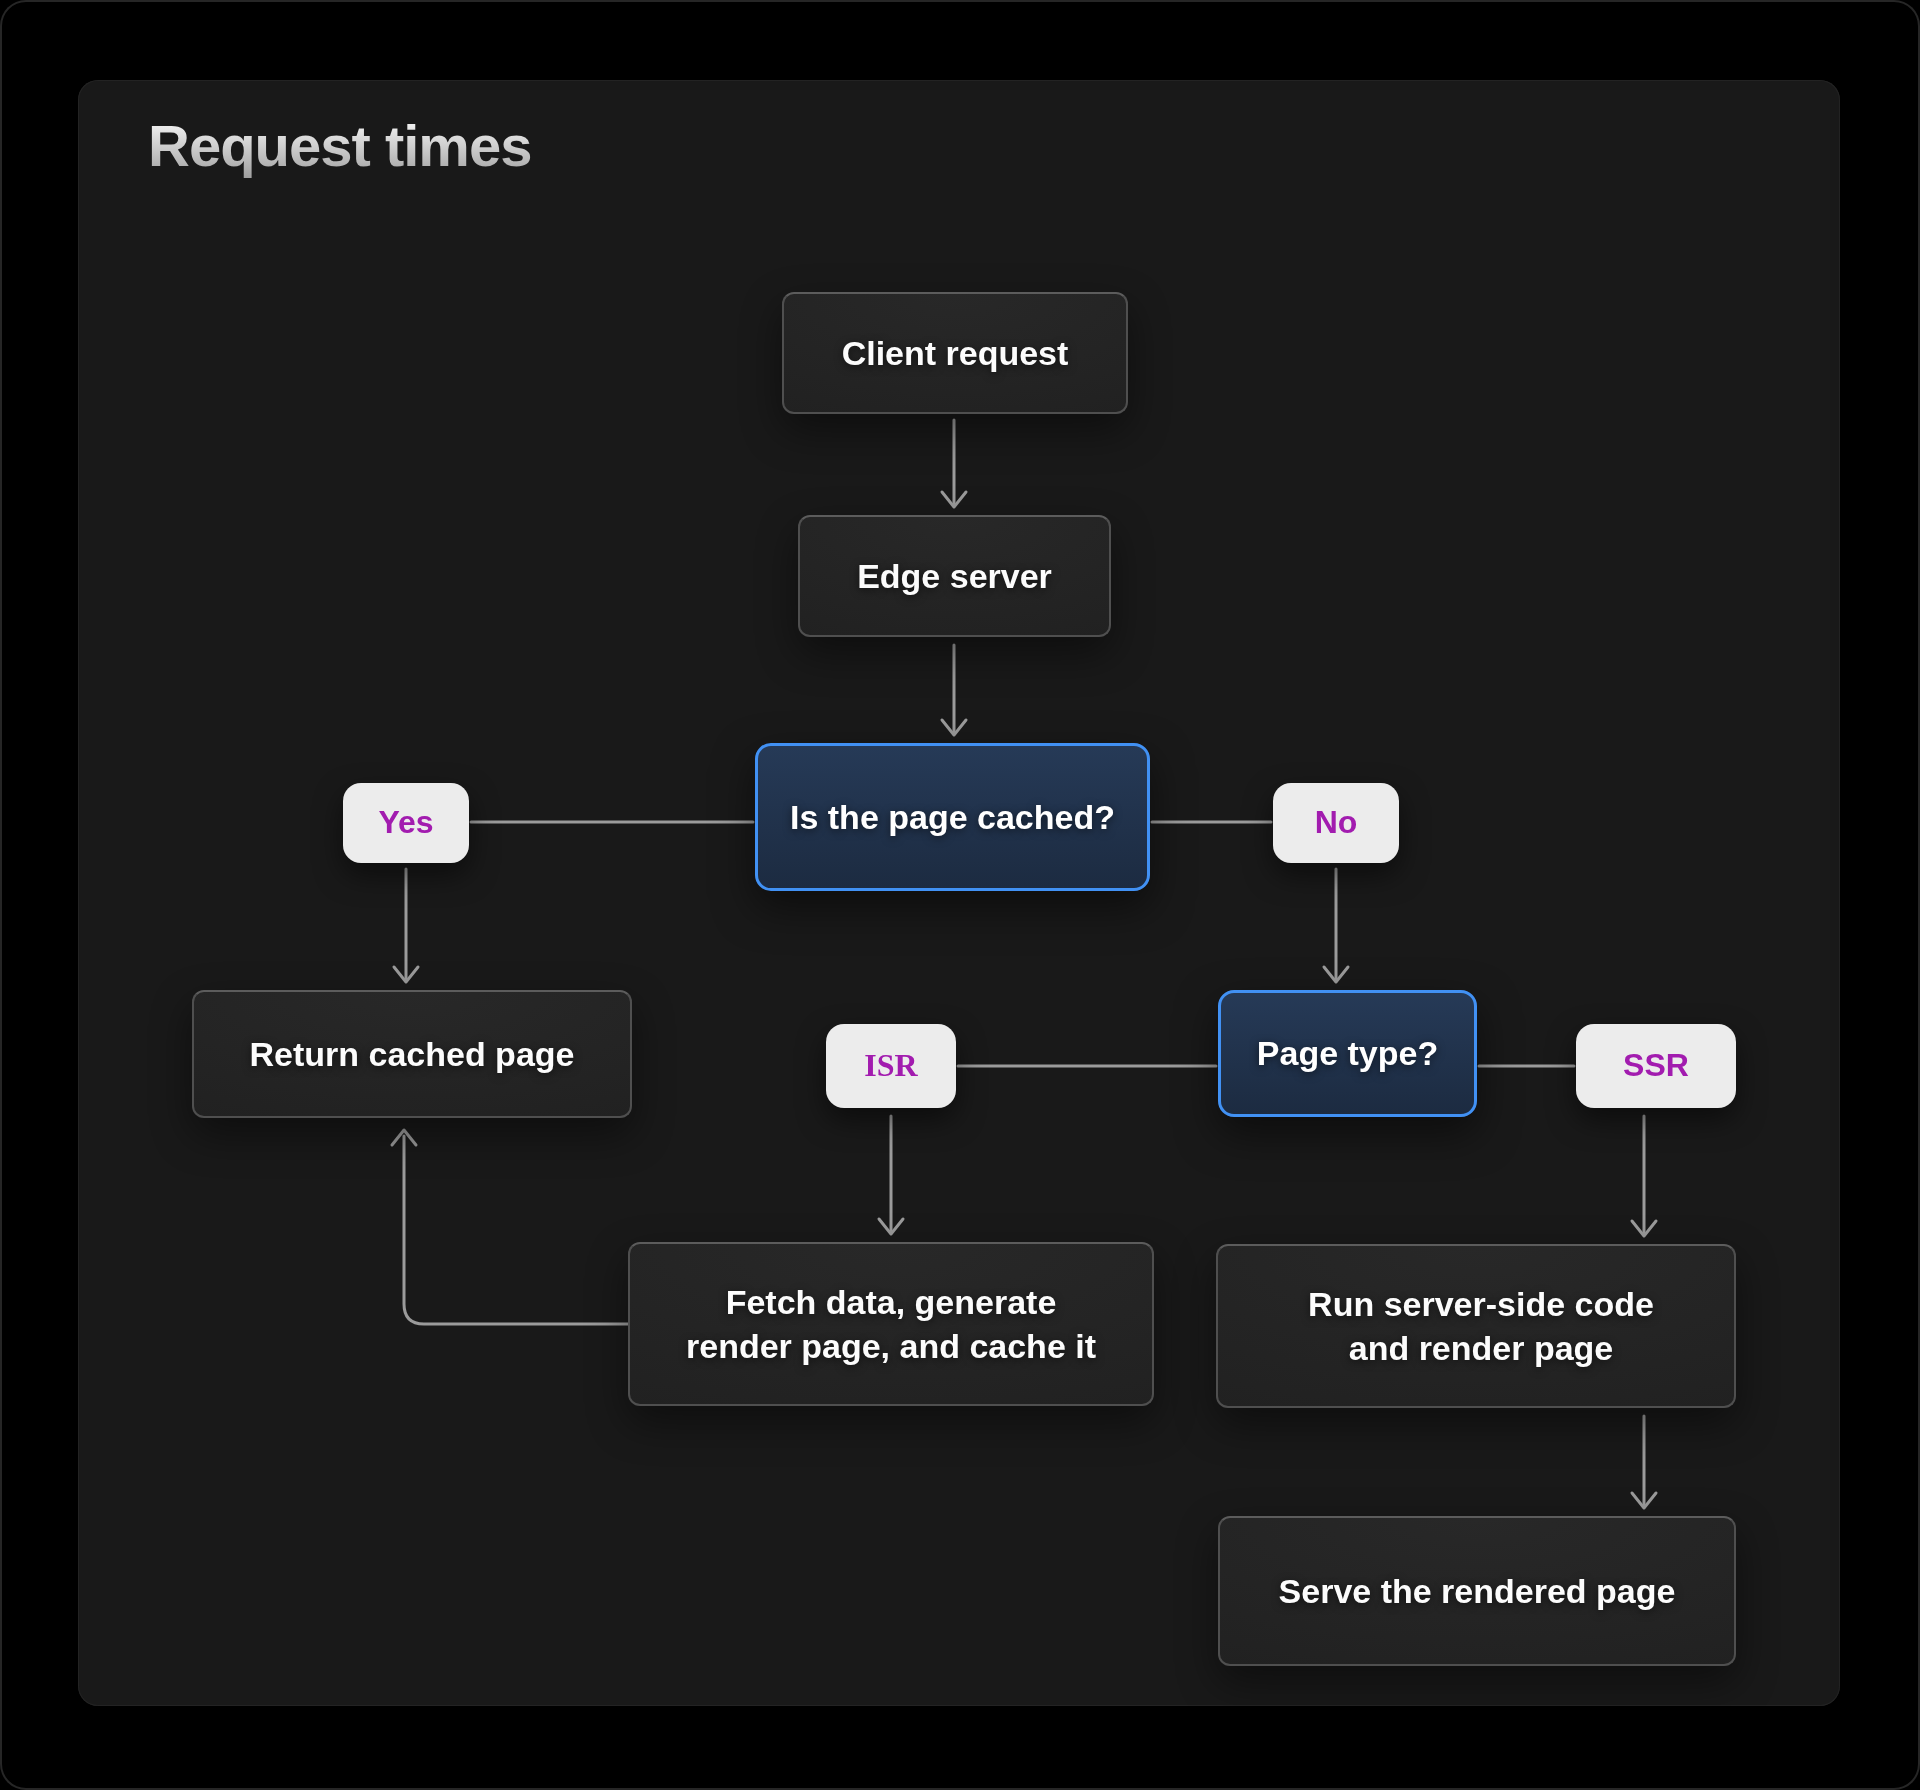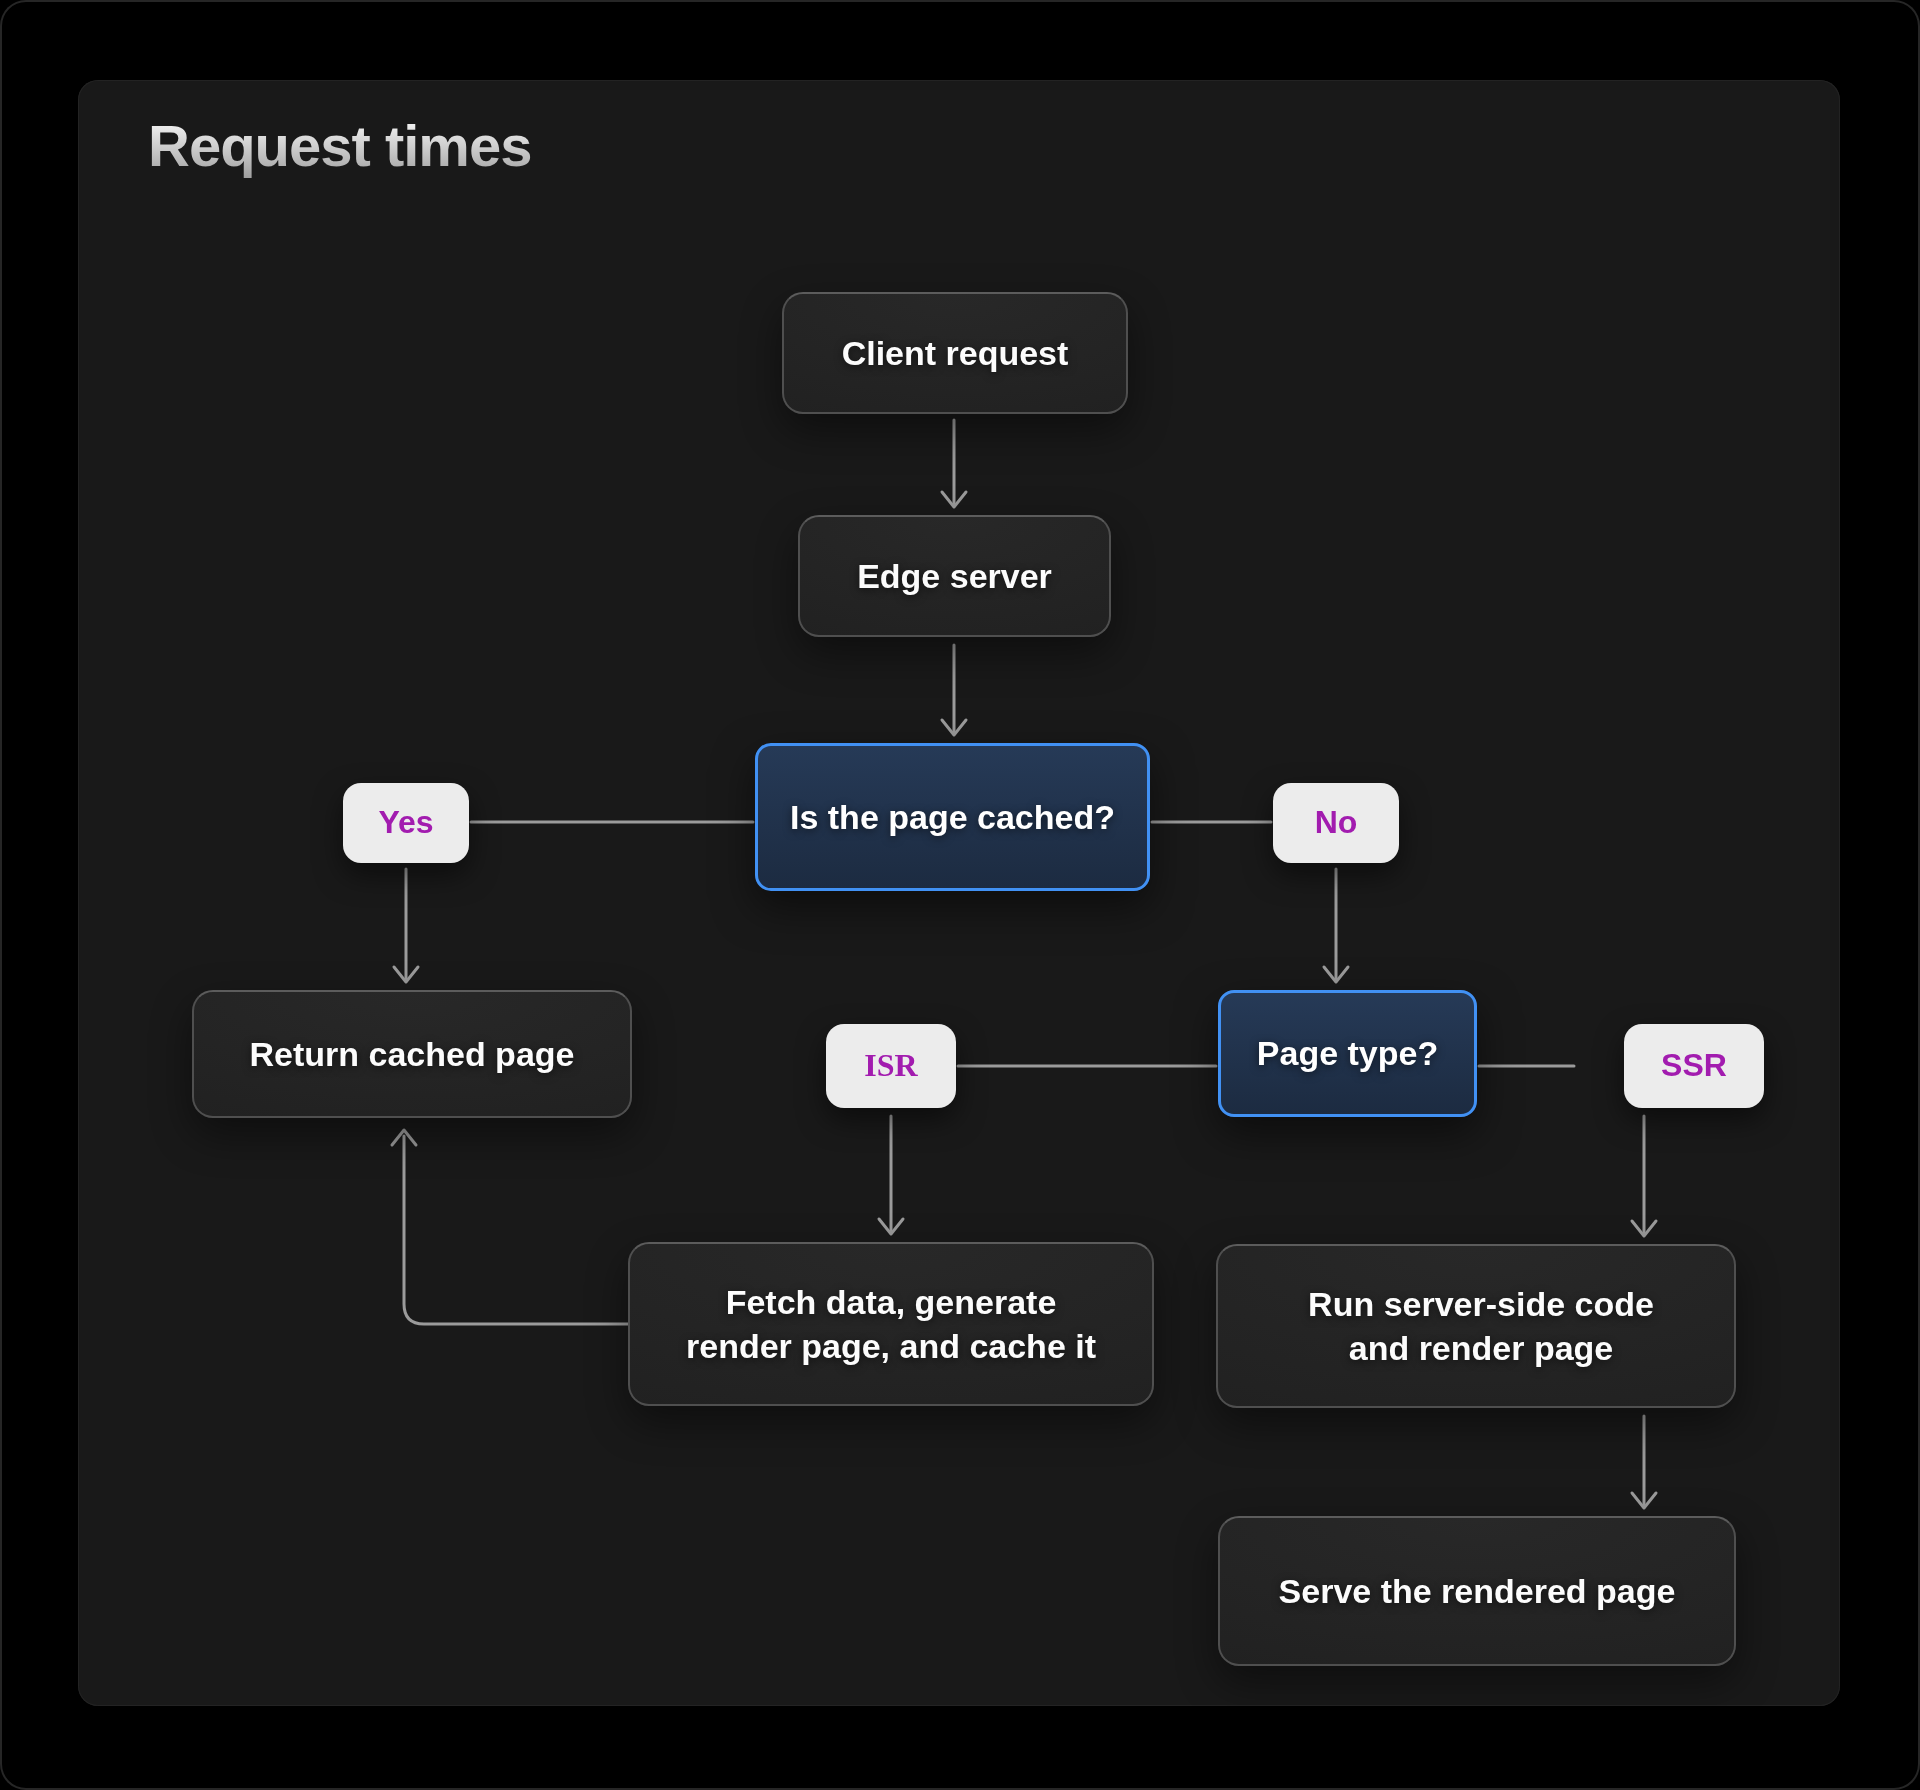--- a/index.html
+++ b/index.html
@@ -49,21 +49,21 @@
     text-align:center;
     font-weight:700;
     white-space:pre-line;
     line-height:1.3;
     box-sizing:border-box;
   }
   .node-dark{
     background:radial-gradient(130% 150% at 50% 0%,#282828 0%,#1f1f1f 100%);
     border:2px solid #4f4f4f;
     border-top-color:#5c5c5c;
-    border-radius:21px;
+    border-radius:12px;
     color:#fcfcfc;
     font-size:34px;
     text-shadow:0 2px 8px rgba(0,0,0,.55);
     box-shadow:0 16px 40px rgba(0,0,0,.45);
   }
   .node-decision{
     background:linear-gradient(180deg,#263a57 0%,#1c2b41 100%);
     border:3px solid #4191f4;
     border-radius:16px;
     color:#ffffff;
@@ -155,21 +155,21 @@
   <div class="node node-label" style="left:343px;top:783px;width:126px;height:80px;">Yes</div>
 
   <div class="node node-label" style="left:1273px;top:783px;width:126px;height:80px;">No</div>
 
   <div class="node node-dark" style="left:192px;top:990px;width:440px;height:128px;">Return cached page</div>
 
   <div class="node node-decision" style="left:1218px;top:990px;width:259px;height:127px;">Page type?</div>
 
   <div class="node node-label" style="left:826px;top:1024px;width:130px;height:84px;font-family:Liberation Serif, serif;">ISR</div>
 
-  <div class="node node-label" style="left:1576px;top:1024px;width:140px;height:84px;margin-left:48px;">SSR</div>
+  <div class="node node-label" style="left:1576px;top:1024px;width:160px;height:84px;">SSR</div>
 
   <div class="node node-dark" style="left:628px;top:1242px;width:526px;height:164px;">Fetch data, generate
 render page, and cache it</div>
 
   <div class="node node-dark" style="left:1216px;top:1244px;width:520px;height:164px;padding-left:10px;">Run server-side code
 and render page</div>
 
   <div class="node node-dark" style="left:1218px;top:1516px;width:518px;height:150px;">Serve the rendered page</div>
 </div>
 

